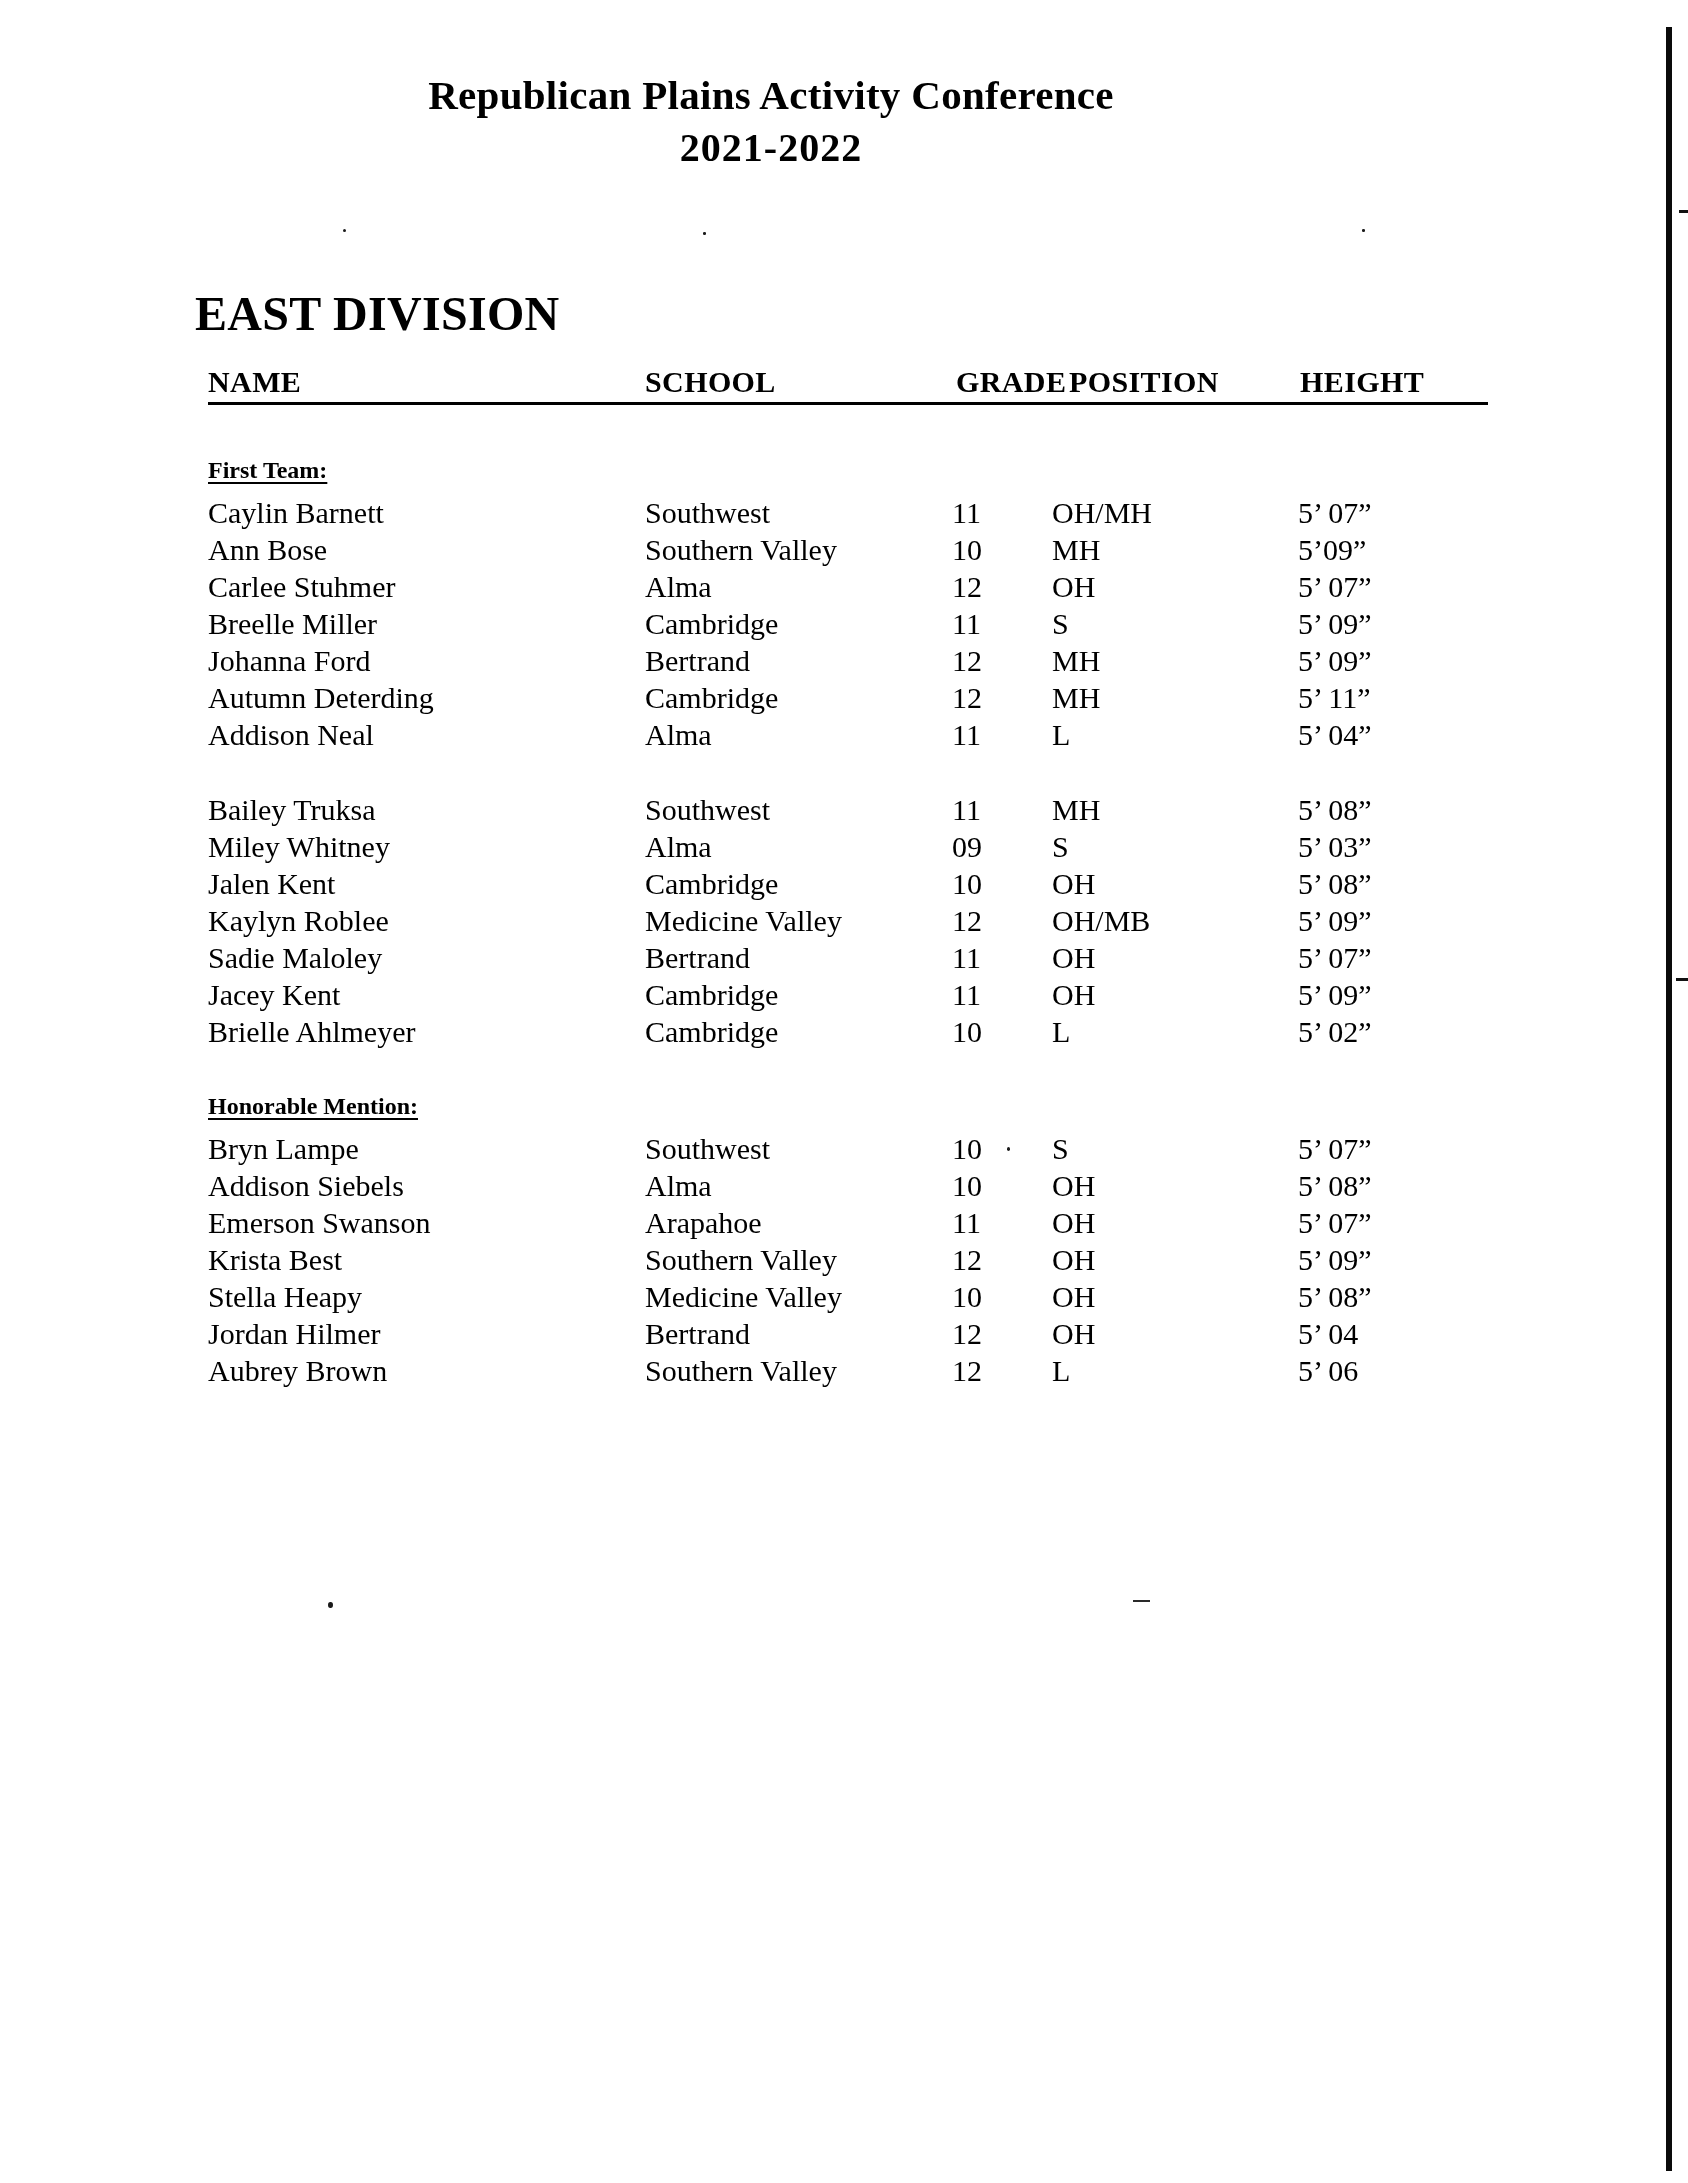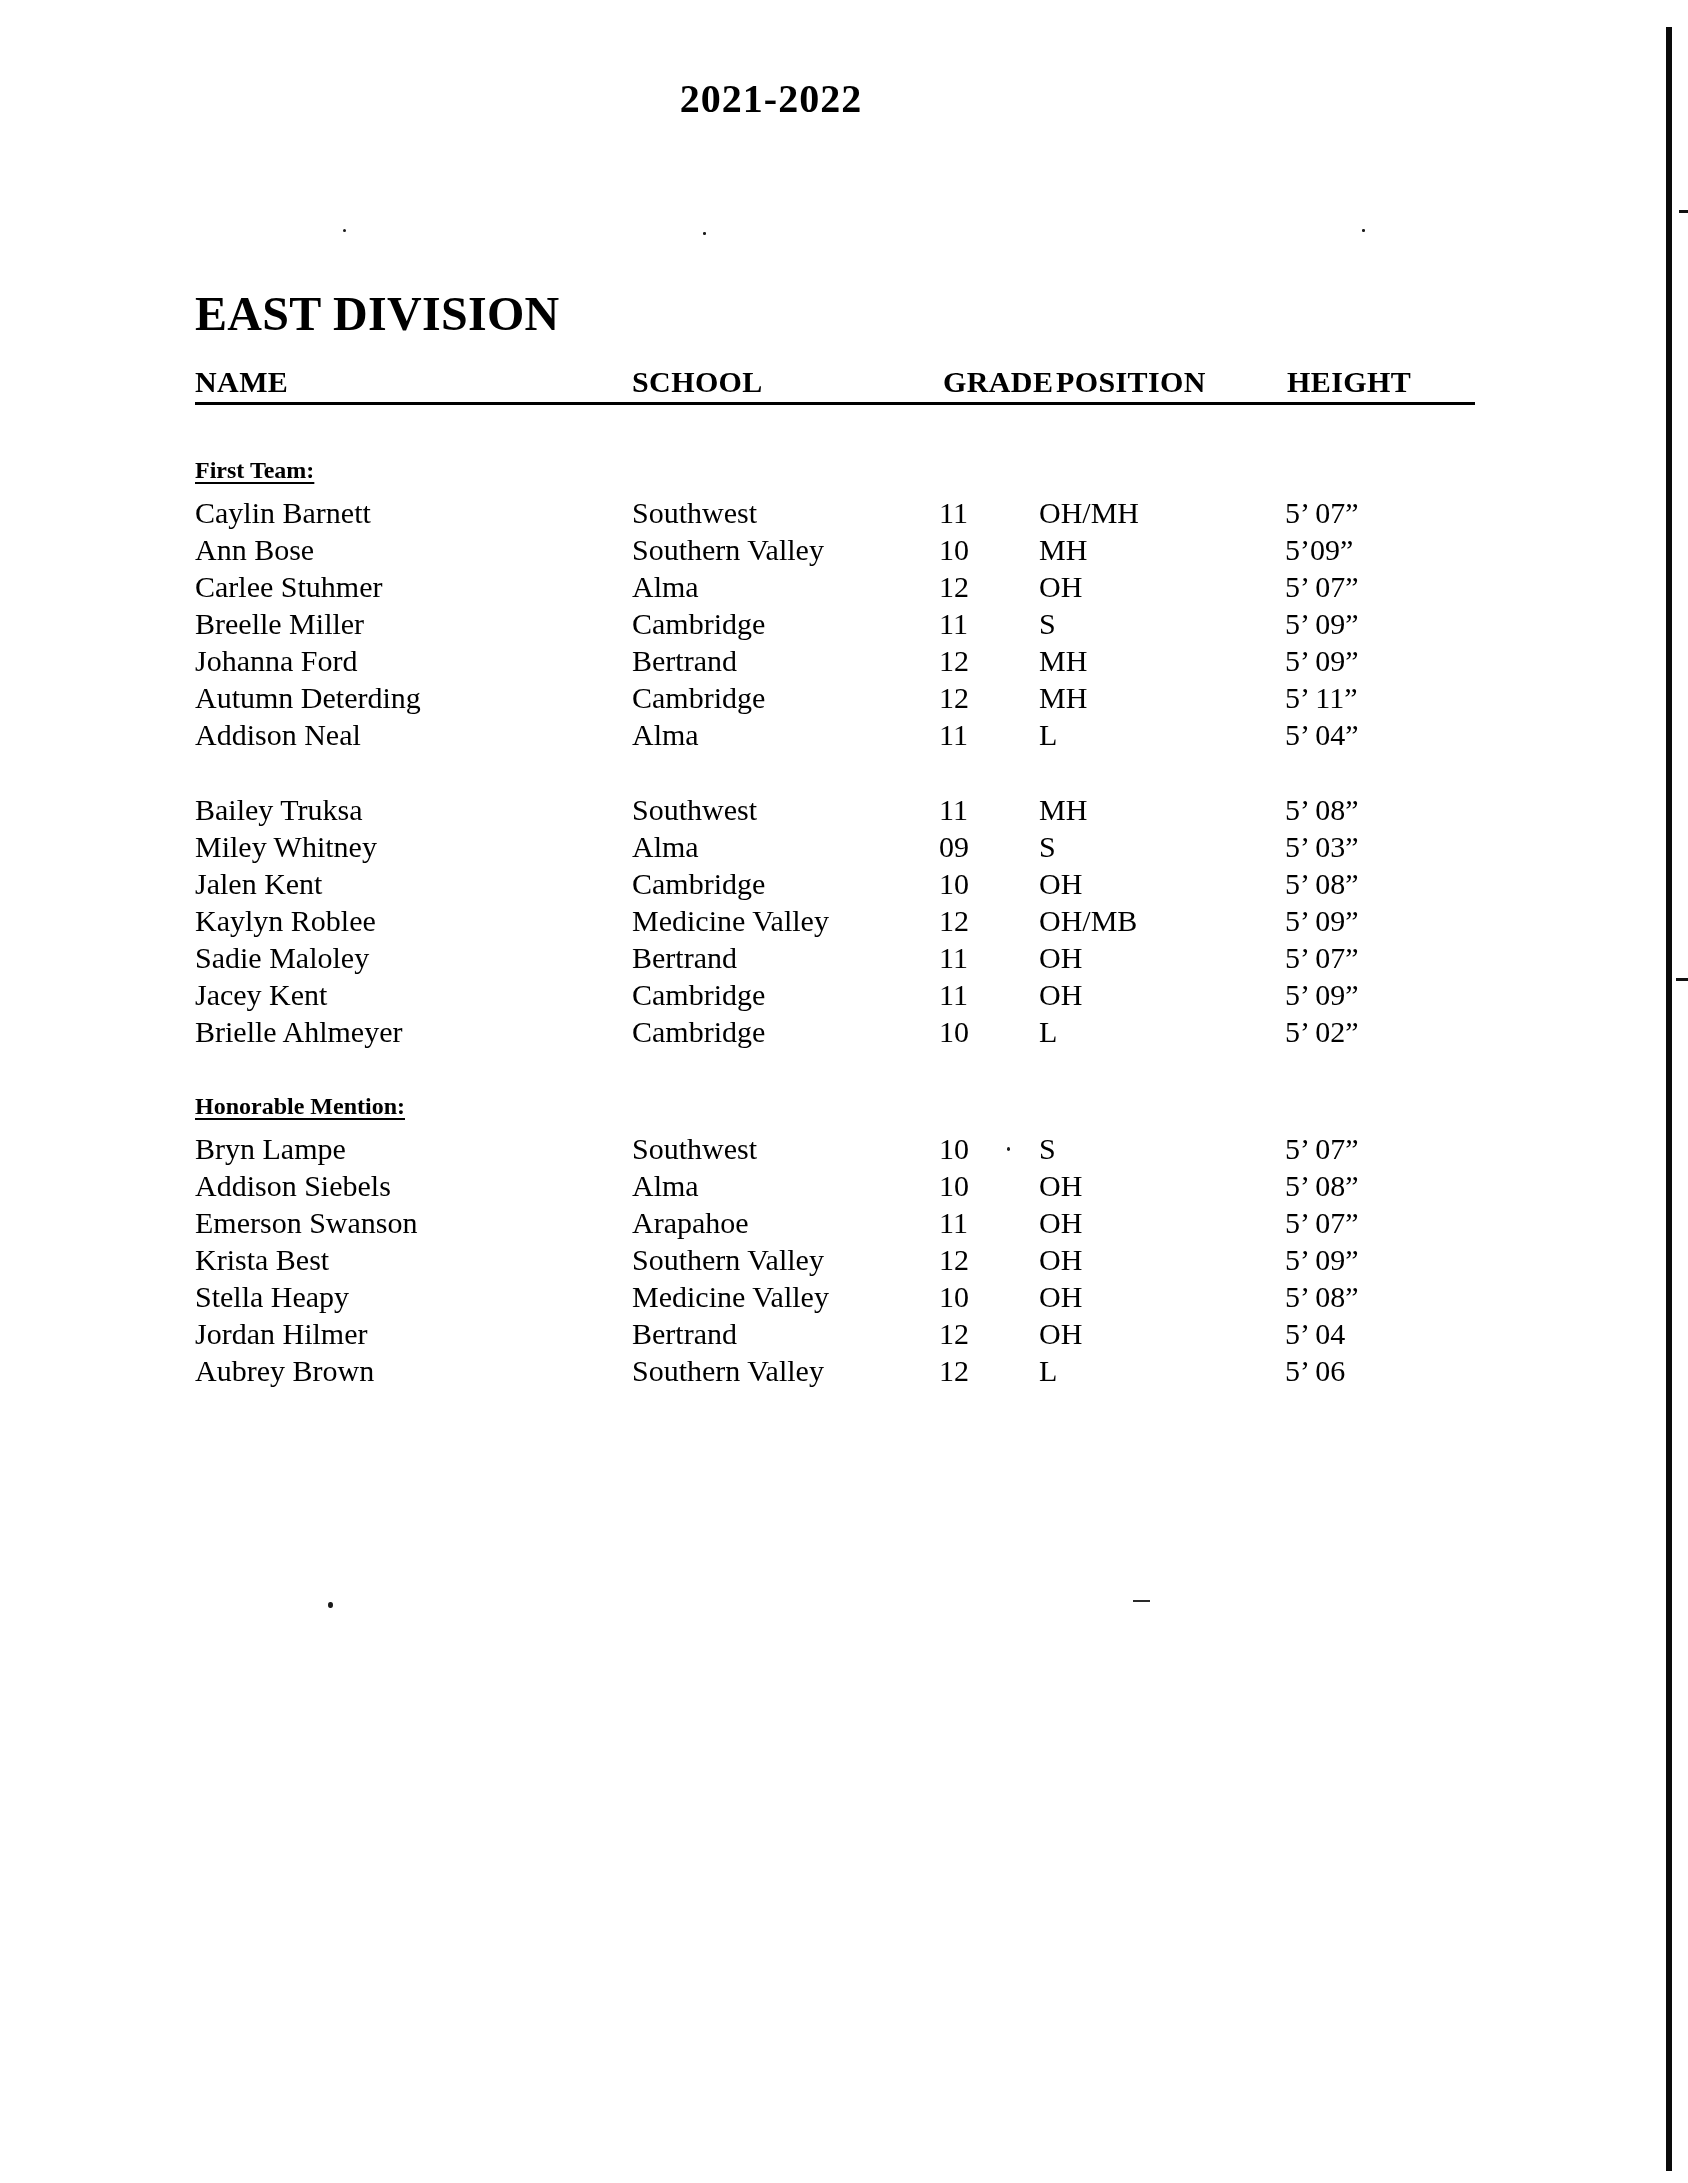--- a/index.html
+++ b/index.html
@@ -81,21 +81,21 @@
     font-size: 48px;
     font-weight: bold;
     letter-spacing: 0.3px;
     white-space: nowrap;
   }
 
   
   .table-wrap {
     position: absolute;
     top: 365px;
-    left: 195px;
+    left: 208px;
     width: 1280px;
   }
 
   .col-head-row {
     position: relative;
     height: 34px;
   }
   .col-head {
     position: absolute;
     top: 0;
@@ -166,20 +166,21 @@
   <div class="tick" style="left:1679px; top:210px; width:9.3px;"></div>
   <div class="tick" style="left:1676px; top:978px; width:12px;"></div>
   <div class="speck" style="left:343px; top:229px; width:3.3px; height:3.3px;"></div>
   <div class="speck" style="left:703px; top:232px; width:2.6px; height:2.6px;"></div>
   <div class="speck" style="left:1362px; top:229px; width:2.6px; height:2.6px;"></div>
   <div class="speck" style="left:1007px; top:1147px; width:3.3px; height:4px;"></div>
   <div class="speck" style="left:328px; top:1602px; width:4.6px; height:6px;"></div>
   <div class="dash" style="left:1133px; top:1600px; width:17px;"></div>
 
   <div class="title-block">
+    <div class="title-line1">Republican Plains Activity Conference</div>
     <div class="title-line3">2021-2022</div>
   </div>
 
   <div class="division-heading">EAST DIVISION</div>
 
   <div class="table-wrap">
 
     <div class="col-head-row">
       <div class="col-head col-name">NAME</div>
       <div class="col-head col-school">SCHOOL</div>

